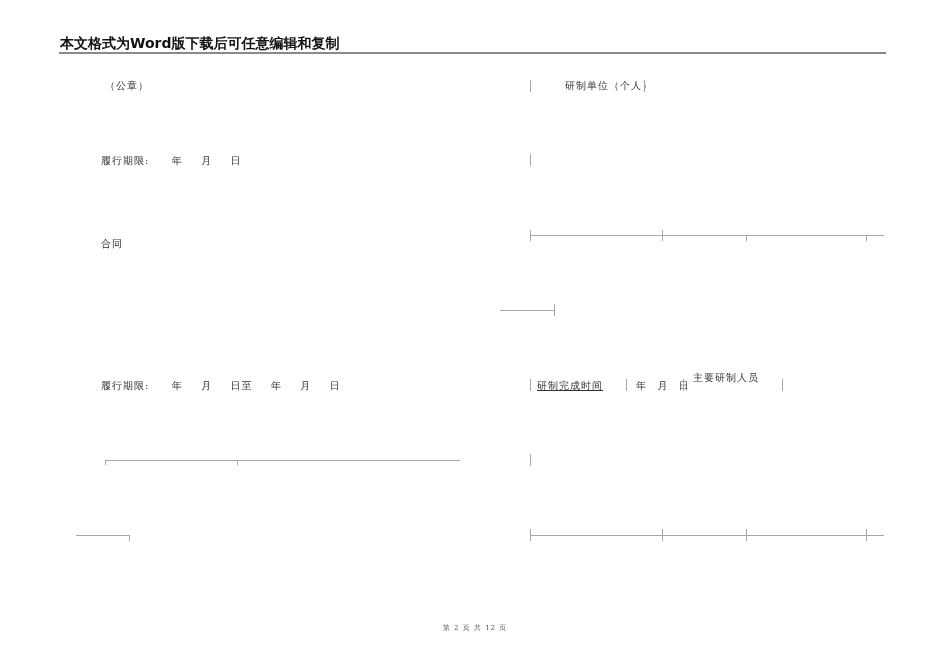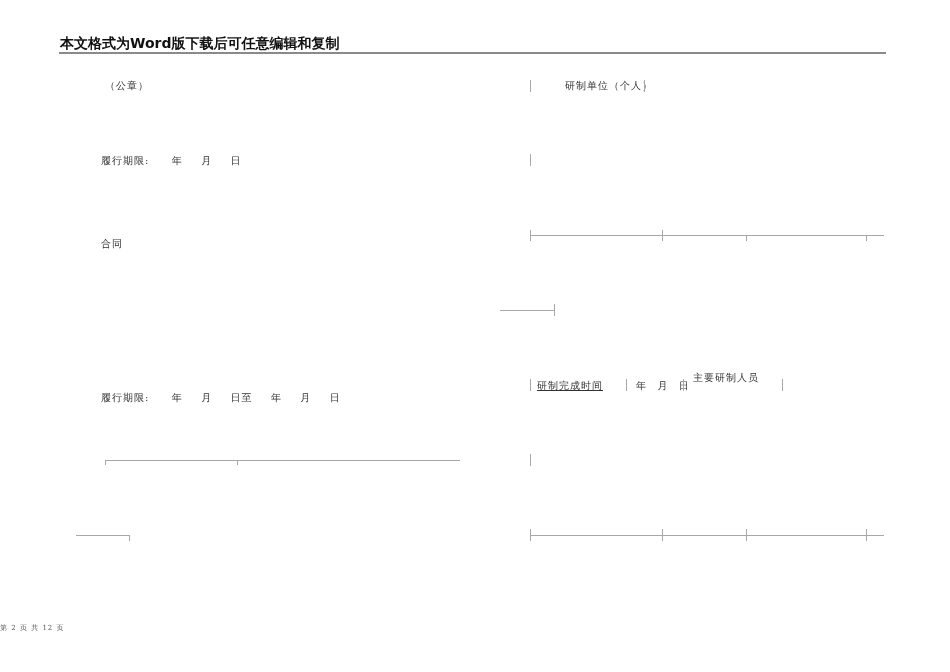--- a/index.html
+++ b/index.html
@@ -5,21 +5,21 @@
   html, body { margin: 0; padding: 0; background: #ffffff; }
   body { width: 950px; height: 672px; position: relative; overflow: hidden;
          font-family: "DejaVu Serif", "Liberation Serif", serif; color: #222; }
   .abs { position: absolute; }
   .header-title { left: 60px; top: 35px; font-family: "DejaVu Sans", "Liberation Sans", sans-serif;
                   font-size: 14px; font-weight: bold; color: #111; letter-spacing: 0px; white-space: nowrap; }
   .header-rule { left: 59px; top: 52px; width: 827px; height: 2px; background: #8a8a8a; }
   .txt { font-size: 10px; color: #333; white-space: nowrap; letter-spacing: 1px; }
   .hline { height: 1px; background: #a8a8a8; }
   .vtick { width: 1px; background: #a8a8a8; }
-  .footer { left: 0; width: 950px; top: 623px; text-align: left; font-size: 7px; color: #555; letter-spacing: 1px; }
+  .footer { left: 0; width: 950px; top: 623px; text-align: center; font-size: 7px; color: #555; letter-spacing: 1px; }
   .gap { display: inline-block; }
 </style>
 </head>
 <body>
 
 <div class="abs header-title">本文格式为Word版下载后可任意编辑和复制</div>
 <div class="abs header-rule"></div>
 
 <div class="abs txt" style="left:105px; top:79px;">（公章）</div>
 
@@ -28,21 +28,21 @@
   <span class="gap" style="width:14px;"></span>
   <span>年</span>
   <span class="gap" style="width:10px;"></span>
   <span>月</span>
   <span class="gap" style="width:10px;"></span>
   <span>日</span>
 </div>
 
 <div class="abs txt" style="left:101px; top:229px;margin-top:8px;">合同</div>
 
-<div class="abs txt" style="left:101px; top:379px;margin-top:12px;">
+<div class="abs txt" style="left:101px; top:379px;">
   <span>履行期限:</span>
   <span class="gap" style="width:14px;"></span>
   <span>年</span>
   <span class="gap" style="width:10px;"></span>
   <span>月</span>
   <span class="gap" style="width:10px;"></span>
   <span>日至</span>
   <span class="gap" style="width:10px;"></span>
   <span>年</span>
   <span class="gap" style="width:10px;"></span>

